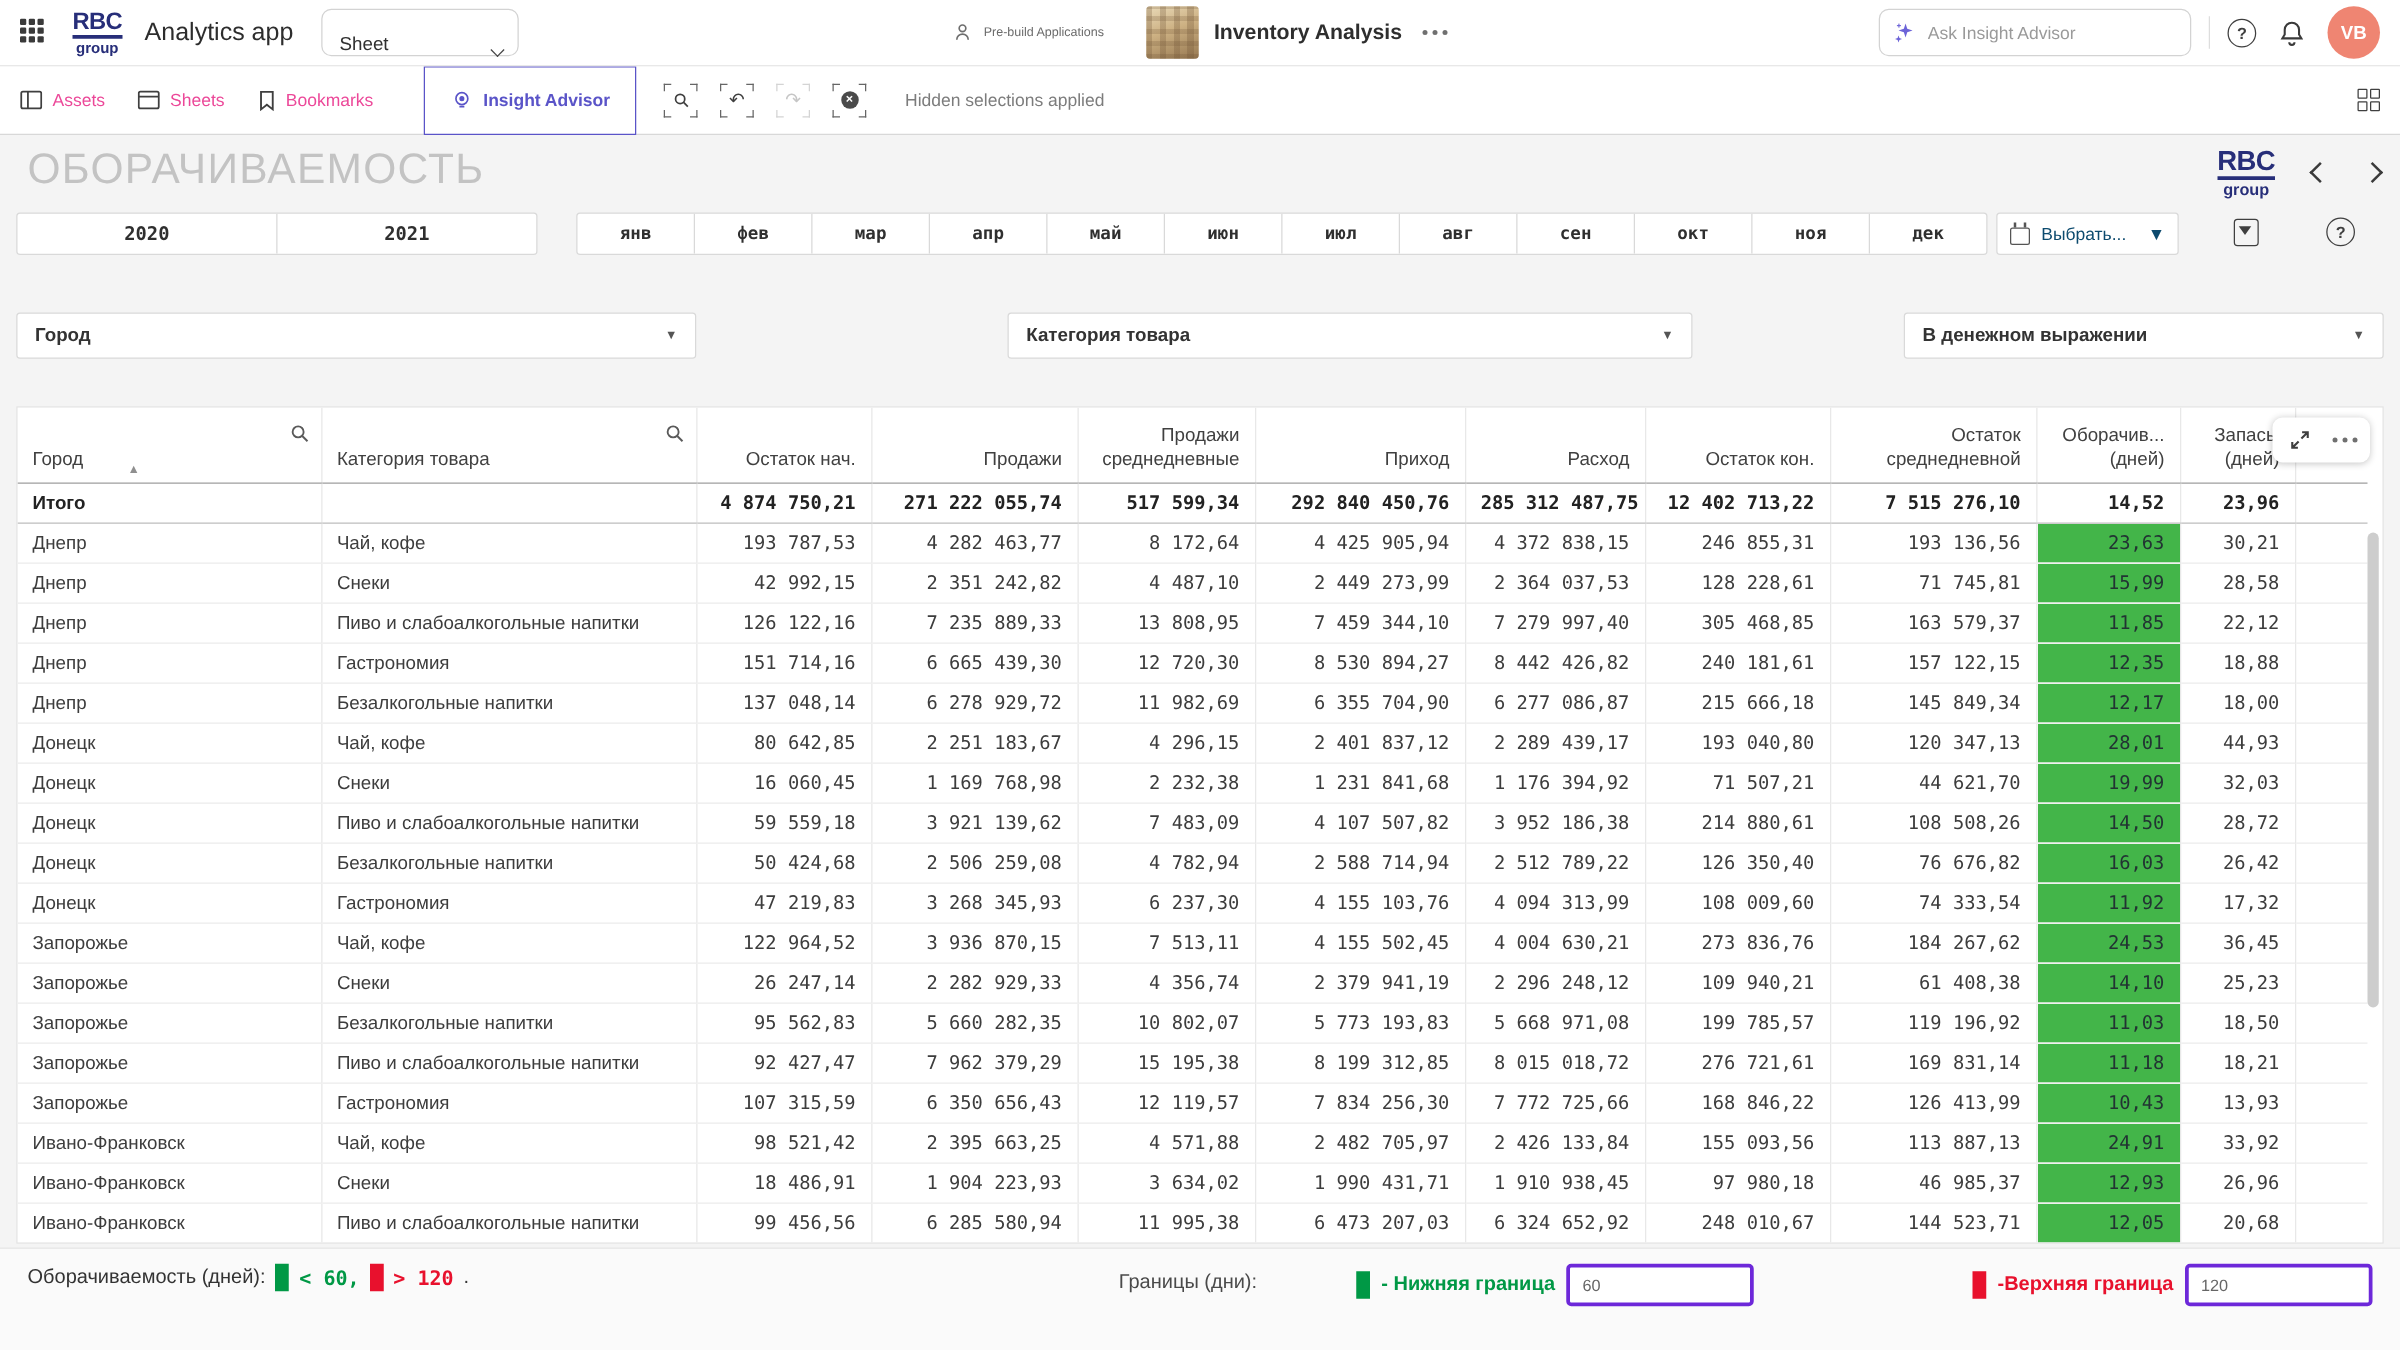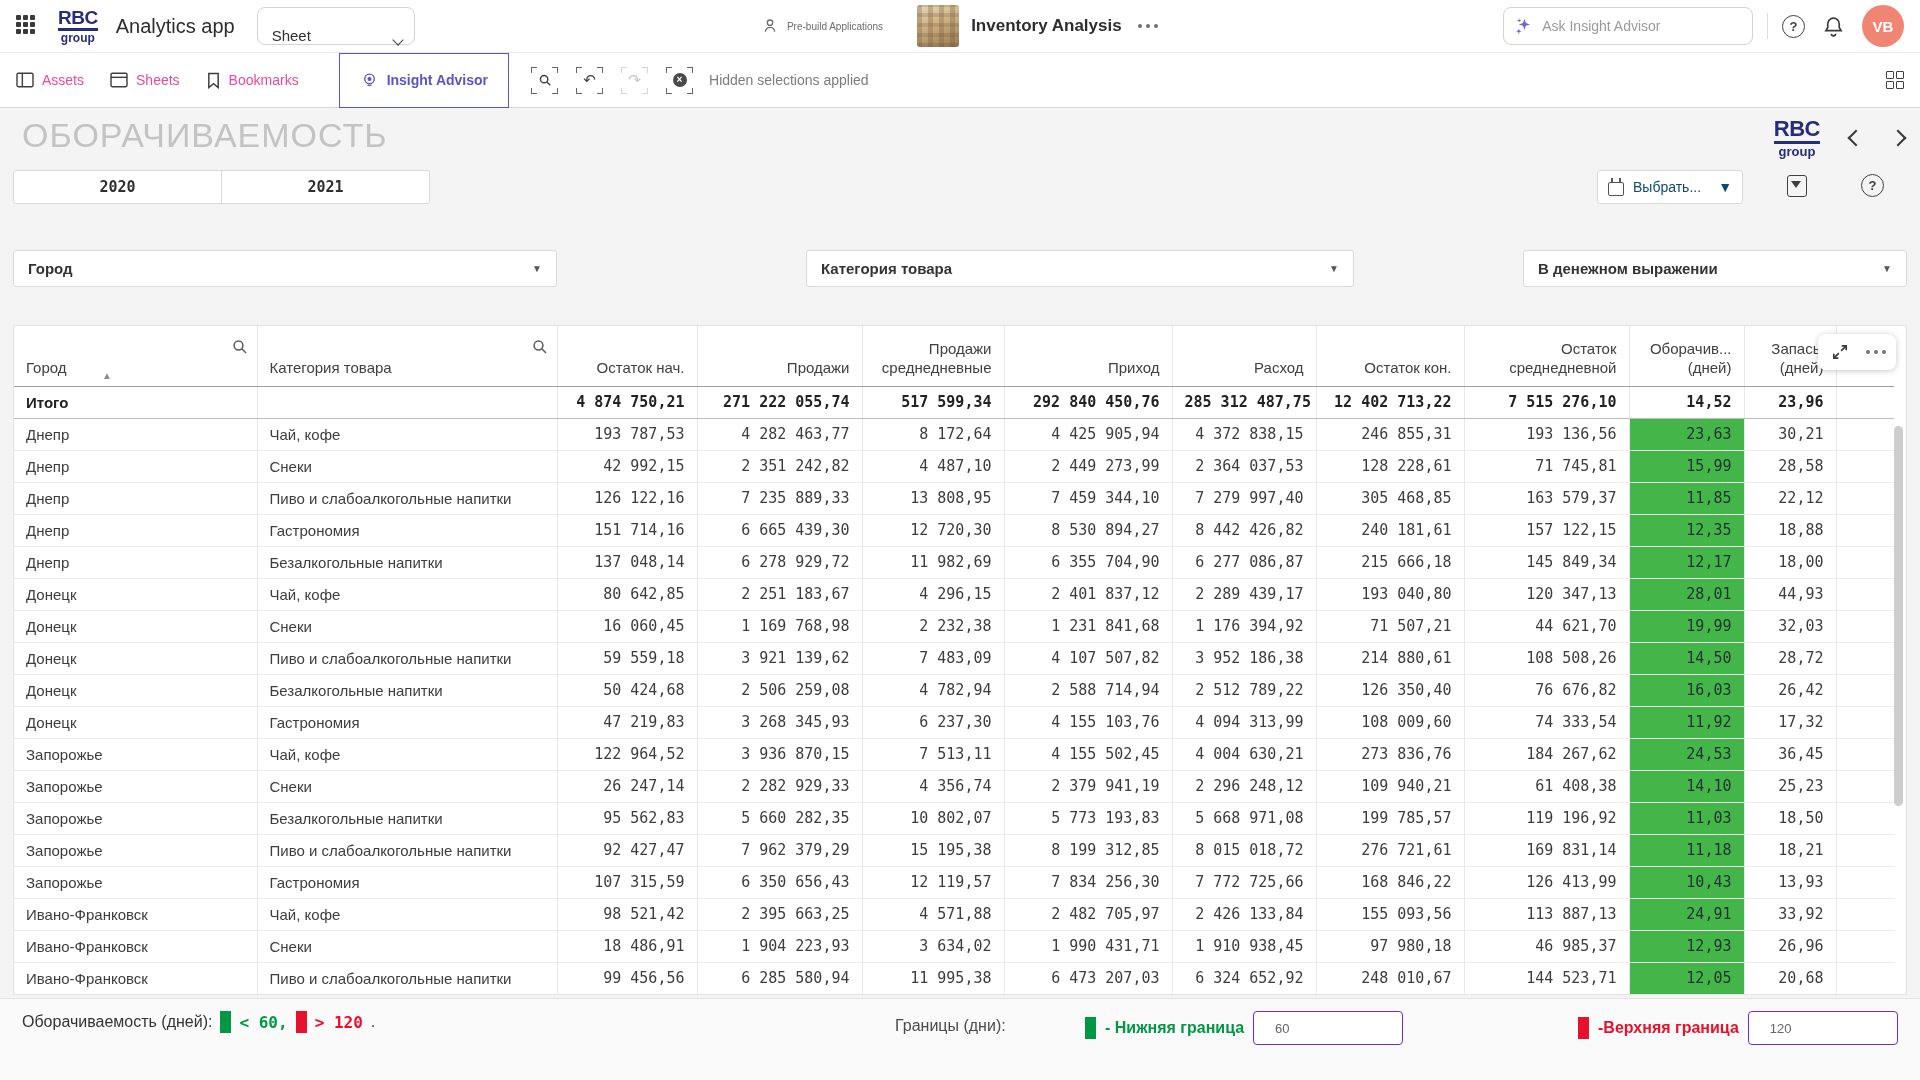--- a/index.html
+++ b/index.html
@@ -60,21 +60,21 @@
     justify-content:center; margin-left:18px; cursor:pointer; color:#3f3f3f; }
   .brk .c { position:absolute; width:6px; height:6px; border:0 solid #666; }
   .brk .tl { top:0; left:0; border-top-width:1.5px; border-left-width:1.5px; }
   .brk .tr { top:0; right:0; border-top-width:1.5px; border-right-width:1.5px; }
   .brk .bl { bottom:0; left:0; border-bottom-width:1.5px; border-left-width:1.5px; }
   .brk .br { bottom:0; right:0; border-bottom-width:1.5px; border-right-width:1.5px; }
   .brk .arr { font-family:"DejaVu Sans",sans-serif; font-size:15px; line-height:1; }
   .brk.disabled { color:#c6c6c6; } .brk.disabled .c { border-color:#d4d4d4; }
   .clr-circ { width:14px; height:14px; border-radius:50%; background:#4a4a4a; color:#fff;
     font-size:10px; line-height:14px; text-align:center; font-weight:700; }
-  .hidden-sel { font-size:14px; color:#7c7c7c; margin-left:16px; }
+  .hidden-sel { font-size:14px; color:#7c7c7c; margin-left:31px; }
   .grid4 { margin-left:auto; display:grid; grid-template-columns:8px 8px; grid-template-rows:8px 8px;
     gap:2.5px; cursor:pointer; }
   .grid4 i { border:1.6px solid #3f3f3f; border-radius:1px; }
 
   
   .sheet { position:relative; height:972px; background:#f4f4f4; }
   .page-title { position:absolute; top:8px; left:22px; font-size:34px; color:#c3c3c3;
     letter-spacing:1px; font-weight:400; }
   .title-right { position:absolute; top:10px; right:16px; display:flex; align-items:center; gap:30px; }
   .rbc.big .t { font-size:22px; } .rbc.big .b { font-size:13px; }
@@ -144,22 +144,22 @@
   .sw { width:11px; height:22px; display:inline-block; }
   .sw.g { background:var(--green_legend); } .sw.r { background:var(--red_legend); }
   .legend-main { left:22px; gap:8px; font-size:16px; color:#333; }
   .legend-main .lowtxt { color:var(--green_legend); font-weight:700; }
   .legend-main .hightxt { color:var(--red_legend); font-weight:700; }
   .bounds-label { left:895px; top:18px; position:absolute; font-size:16px; color:#4a4a4a; }
   .lower-group { left:1085px; gap:9px; }
   .upper-group { left:1578px; gap:9px; }
   .bound-txt.g { color:var(--green_legend); font-weight:700; font-size:16px; }
   .bound-txt.r { color:var(--red_legend); font-weight:700; font-size:16px; }
-  .bound-input { width:150px; height:34px; border:1px solid #6d28d9; border-radius:4px; background:#fff;
-    font-size:13px; color:#666; padding:0 21px; outline:none; font-family:"Liberation Sans",sans-serif; }
+  .bound-input { width:150px; height:34px; border:3px solid #6d28d9; border-radius:4px; background:#fff;
+    font-size:13px; color:#666; padding:0 10px; outline:none; font-family:"Liberation Sans",sans-serif; }
   svg { display:block; }
 </style>
 </head>
 <body>
 
 <header class="topbar">
   <span class="waffle">
       <i></i>
       <i></i>
       <i></i>
@@ -294,20 +294,34 @@
       <span class="b">group</span>
     </span>
     <span class="chev nav-chev left"></span>
     <span class="chev nav-chev right"></span>
   </div>
 
   <div class="period-row">
     <div class="year-group mono">
         <div class="ybtn">2020</div>
         <div class="ybtn">2021</div>
+      </div>
+    <div class="month-group mono">
+        <div class="mbtn">янв</div>
+        <div class="mbtn">фев</div>
+        <div class="mbtn">мар</div>
+        <div class="mbtn">апр</div>
+        <div class="mbtn">май</div>
+        <div class="mbtn">июн</div>
+        <div class="mbtn">июл</div>
+        <div class="mbtn">авг</div>
+        <div class="mbtn">сен</div>
+        <div class="mbtn">окт</div>
+        <div class="mbtn">ноя</div>
+        <div class="mbtn">дек</div>
       </div>
     <div class="datepick">
       <span class="cal"></span>
       <span>Выбрать...</span>
       <span class="caret">▼</span>
     </div>
     <span class="funnel-btn icon-btn">
         <span class="funnel-box"></span>
       </span>
     <span class="q-btn icon-btn help-circle">?</span>

